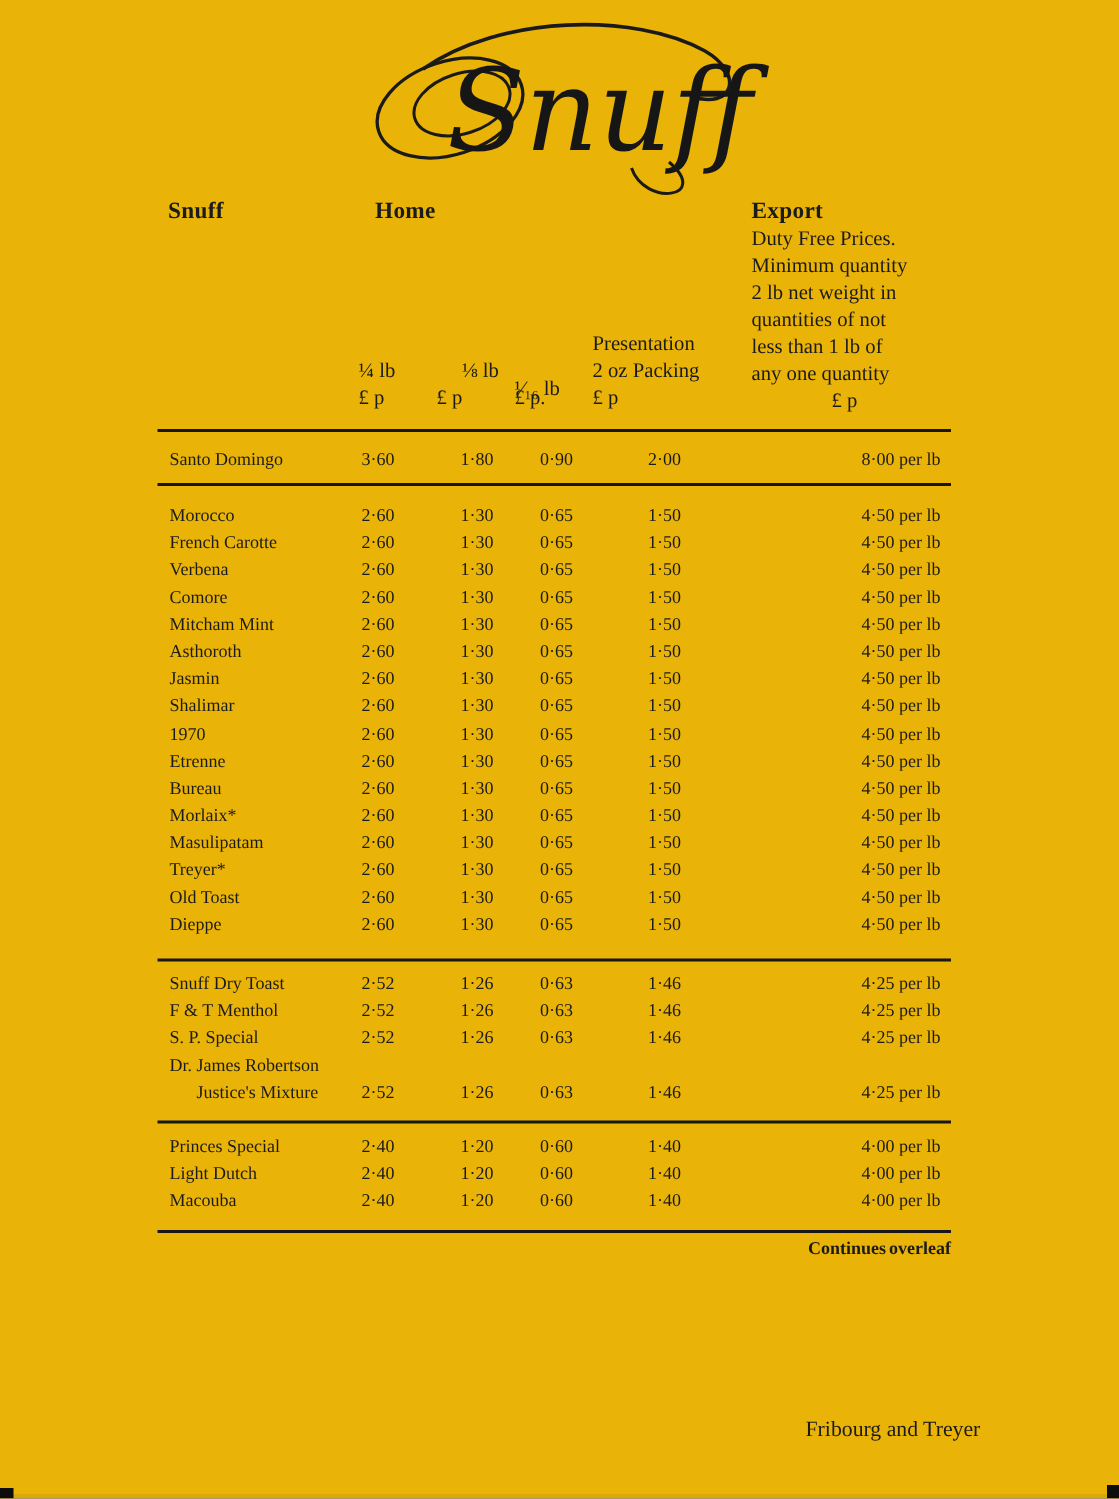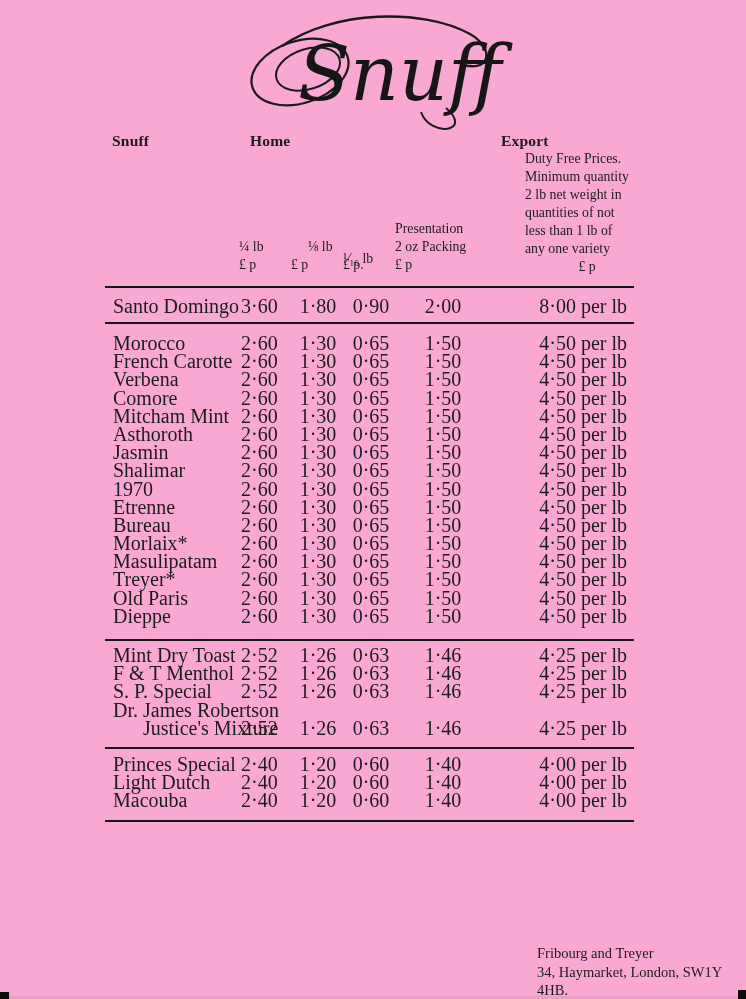--- a/index.html
+++ b/index.html
@@ -1,30 +1,30 @@
 <!DOCTYPE html>
 <html><head>
 <meta charset="utf-8">
 <style>
   html,body{margin:0;padding:0;background:#888;}
   .page{
     position:relative;
     width:746px;height:999px;
-    background:#f9a8d4;
+    background:#eab308;
     font-family:"Liberation Serif","DejaVu Serif",serif;
     color:#1b1b1b;
     overflow:hidden;
     margin:0 auto;
   }
   .abs{position:absolute;}
   .hdr{font-size:15.5px;font-weight:bold;letter-spacing:.2px;}
-  .small{font-size:13.8px;line-height:18px;margin-left:24px;}
+  .small{font-size:13.8px;line-height:18px;}
   .colhead{font-size:13.8px;text-align:left;}
   .rule{position:absolute;left:105px;width:529px;height:2px;background:#161616;}
-  .tbl{position:absolute;left:105px;width:529px;font-size:20px;}
+  .tbl{position:absolute;left:105px;width:529px;font-size:12px;}
   .row{position:relative;height:18.2px;line-height:18.2px;}
   .row .c{position:absolute;top:0;white-space:pre;}
   .c.name{left:8px;}
   .c.q{left:136px;width:60px;text-align:left;}
   .c.e{left:183px;width:60px;text-align:center;}
   .c.s{left:236px;width:60px;text-align:center;}
   .c.p{left:308px;width:60px;text-align:center;}
   .c.x{left:390px;width:132px;text-align:right;}
   .continues{font-size:12px;font-weight:600;word-spacing:-1px;}
   .footer{font-size:14.5px;line-height:18.5px;}
@@ -52,21 +52,21 @@
 
   <div class="abs" style="left:501px;top:132px;width:130px;">
     <div class="hdr">Export</div>
     <div class="small">
 
     <div>Duty Free Prices.</div>
         <div>Minimum quantity</div>
         <div>2 lb net weight in</div>
         <div>quantities of not</div>
         <div>less than 1 lb of</div>
-        <div>any one variety</div>
+        <div>any one quantity</div>
       </div>
     <div class="small" style="width:124px;text-align:center;">£ p</div>
   </div>
 
   <div class="abs colhead" style="left:239px;top:239px;width:60px;">¼ lb</div>
   <div class="abs colhead" style="left:239px;top:257px;width:60px;">£ p</div>
 
   <div class="abs colhead" style="left:308px;top:239px;width:60px;">⅛ lb</div>
   <div class="abs colhead" style="left:291px;top:257px;width:60px;">£ p</div>
 
@@ -203,41 +203,41 @@
     </div>
       <div class="row">
       <span class="c name">Treyer*</span>
       <span class="c q">2·60</span>
       <span class="c e">1·30</span>
       <span class="c s">0·65</span>
       <span class="c p">1·50</span>
       <span class="c x">4·50 per lb</span>
     </div>
       <div class="row">
-      <span class="c name">Old Paris</span>
+      <span class="c name">Old Toast</span>
       <span class="c q">2·60</span>
       <span class="c e">1·30</span>
       <span class="c s">0·65</span>
       <span class="c p">1·50</span>
       <span class="c x">4·50 per lb</span>
     </div>
       <div class="row">
       <span class="c name">Dieppe</span>
       <span class="c q">2·60</span>
       <span class="c e">1·30</span>
       <span class="c s">0·65</span>
       <span class="c p">1·50</span>
       <span class="c x">4·50 per lb</span>
     </div>
     </div>
 
   <div class="tbl" style="top:646px;">
 
   <div class="row">
-      <span class="c name">Mint Dry Toast</span>
+      <span class="c name">Snuff Dry Toast</span>
       <span class="c q">2·52</span>
       <span class="c e">1·26</span>
       <span class="c s">0·63</span>
       <span class="c p">1·46</span>
       <span class="c x">4·25 per lb</span>
     </div>
       <div class="row">
       <span class="c name">F &amp; T Menthol</span>
       <span class="c q">2·52</span>
       <span class="c e">1·26</span>
@@ -292,23 +292,23 @@
       <div class="row">
       <span class="c name">Macouba</span>
       <span class="c q">2·40</span>
       <span class="c e">1·20</span>
       <span class="c s">0·60</span>
       <span class="c p">1·40</span>
       <span class="c x">4·00 per lb</span>
     </div>
     </div>
 
+  <div class="abs continues" style="left:105px;top:825px;width:529px;text-align:right;">Continues overleaf</div>
 
   <div class="abs footer" style="left:501px;top:944px;margin-left:36px;">
     <div>Fribourg and Treyer</div>
-    <div>34, Haymarket, London, SW1Y 4HB.</div>
   </div>
 
   <div class="bottom-shade"></div>
   <div class="mark" style="left:0;top:992px;width:9px;height:7px;"></div>
   <div class="mark" style="left:738px;top:990px;width:8px;height:9px;"></div>
 
 </div>
 
 </body></html>

